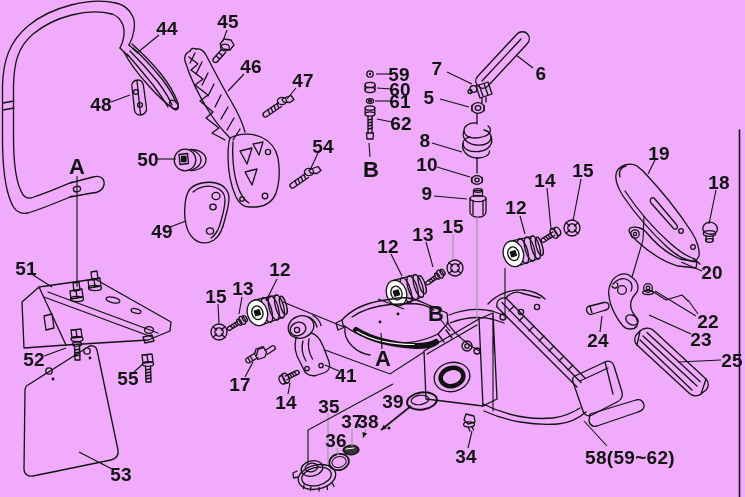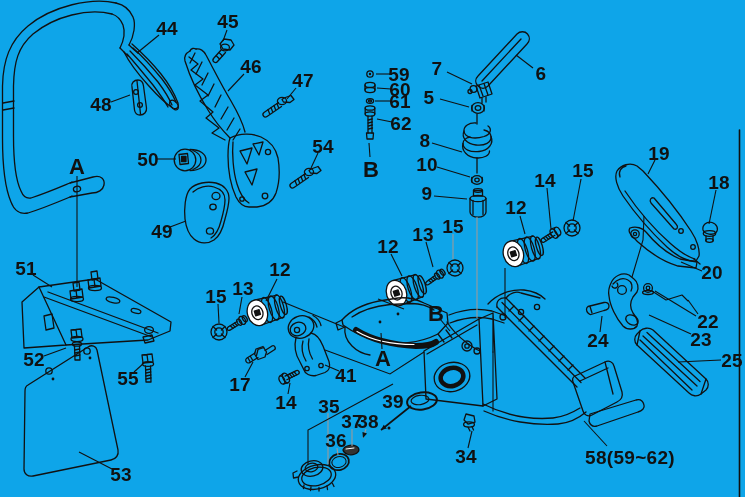--- a/index.html
+++ b/index.html
@@ -1,16 +1,16 @@
 <!DOCTYPE html>
 <html><head>
 <meta charset="utf-8">
 <style>
   html,body{margin:0;padding:0;background:#ffffff;}
-  #stage{position:relative;width:745px;height:497px;background:#0ea5e9;overflow:hidden;}
+  #stage{position:relative;width:745px;height:497px;background:#f0abfc;overflow:hidden;}
   svg{display:block;}
   text.callout{font-family:"Liberation Sans","DejaVu Sans",sans-serif;font-weight:bold;fill:#111111;}
   text.num{font-size:19px;letter-spacing:0.3px;}
   text.letter{font-size:22px;}
 </style>
 </head>
 <body>
 
 <div id="stage">
 <svg id="diagram" viewBox="0 0 745 497" width="745" height="497" xmlns="http://www.w3.org/2000/svg">

